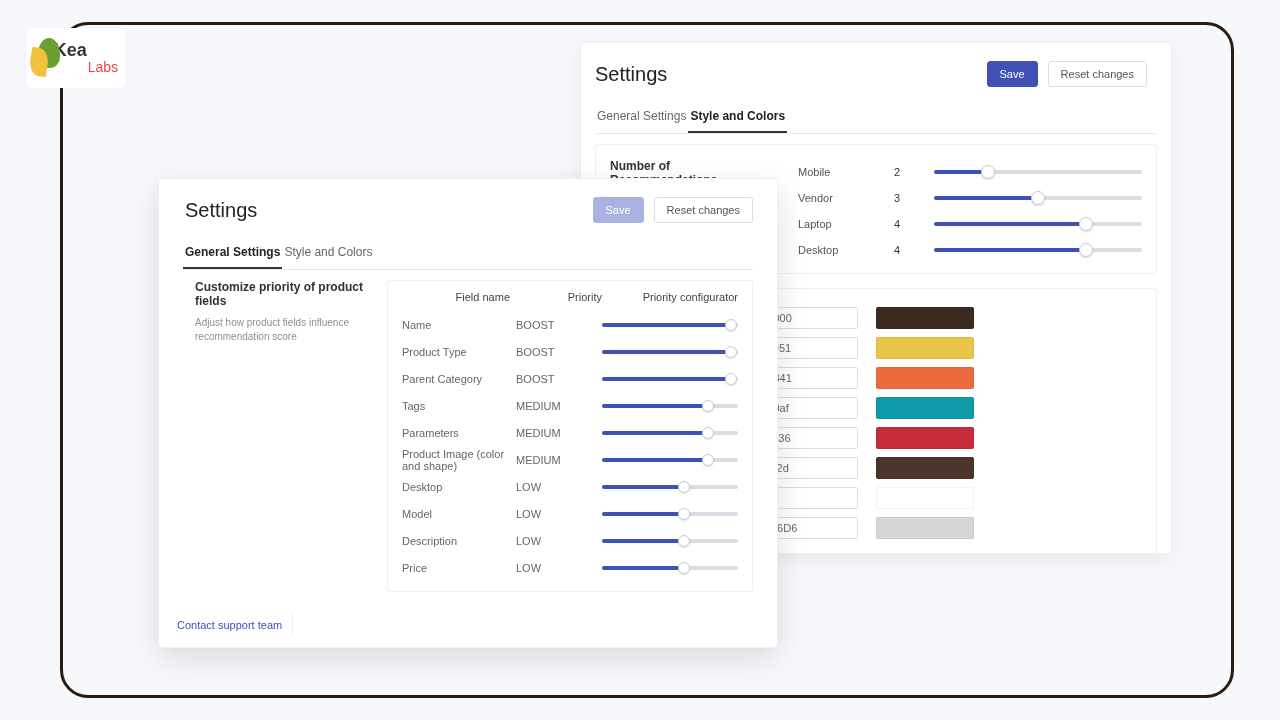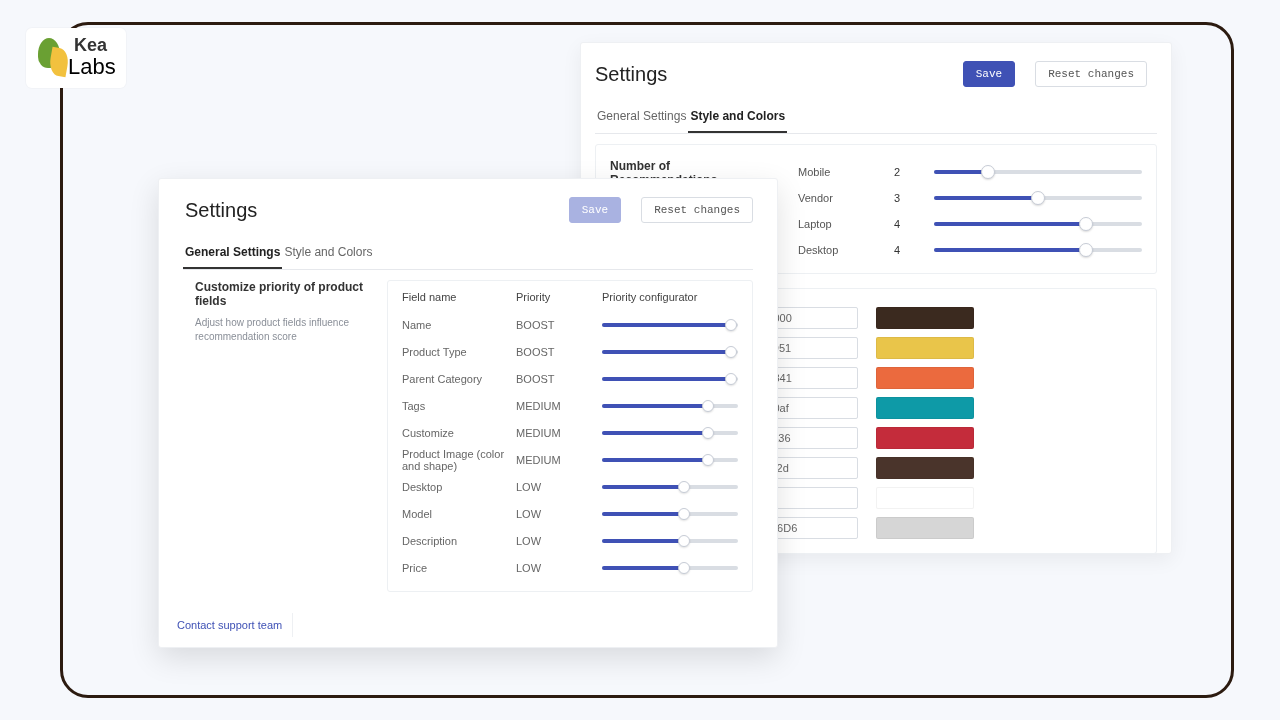--- a/index.html
+++ b/index.html
@@ -3,29 +3,29 @@
 <meta charset="utf-8">
 <style>
   * { box-sizing: border-box; margin: 0; padding: 0; }
   body { font-family: -apple-system, Segoe UI, Helvetica, Arial, sans-serif; background: #f6f8fc; width:1280px; height:720px; overflow:hidden; }
 
   .logo { position:absolute; top:28px; left:26px; width:100px; height:60px; background:#fff; border-radius:6px; padding:6px 8px; display:flex; align-items:center; z-index:50; box-shadow:0 0 0 1px rgba(0,0,0,0.02);}
   .logo-icon { position:relative; width:34px; height:40px;}
   .parrot-body { position:absolute; left:4px; top:0; width:22px; height:30px; background:#6aa033; border-radius:55% 55% 50% 50% / 60% 60% 40% 40%; }
   .parrot-leaf { position:absolute; right:0; top:10px; width:18px; height:28px; background:#f2c13e; border-radius:0 60% 0 60% / 0 60% 0 60%; transform:rotate(10deg);}
   .logo-text { margin-left:6px; font-size:18px; font-weight:600; color:#333; line-height:1; }
-  .logo-sub { font-size:22px; font-weight:400; color:#000000; }
+  .logo-sub { font-size:14px; font-weight:400; color:#ef4444;padding-left:40px; }
 
   .frame { position:absolute; top:22px; left:60px; right:46px; bottom:22px; border:3px solid #2c1b10; border-radius:28px; }
 
   
   .panel-back { position:absolute; top:42px; left:580px; width:592px; height:512px; background:#fff; border:1px solid #eef0f3; border-radius:3px; box-shadow:0 6px 20px rgba(0,0,0,0.06); }
   .panel-back .hdr { padding:18px 24px 0 14px; display:flex; align-items:center; justify-content:space-between;}
   .title { font-size:20px; font-weight:400; color:#222;}
-  .btnrow { display:flex; gap:20px;font-family:Liberation Mono, monospace;}
+  .btnrow { display:flex; gap:10px;}
   .btn { font-size:11px; padding:6px 12px; border-radius:3px; border:1px solid #d9dde3; background:#fff; color:#555; }
   .btn.primary { background:#3f51b5; border-color:#3f51b5; color:#fff;}
   .btn.disabled { background:#a9b2e1; border-color:#a9b2e1; color:#fff;}
   .tabs { margin:14px 14px 0; border-bottom:1px solid #e6e8ec; display:flex; font-size:12px; }
   .tab { padding:8px 2px 8px; color:#666; border-bottom:2px solid transparent;}
   .tab.active { color:#222; font-weight:600; border-bottom-color:#333;}
 
   .section { margin:10px 14px; border:1px solid #edf0f3; border-radius:3px; padding:14px 14px 10px; display:flex; gap:18px; }
   .sec-left { width:170px; font-size:10px; color:#888; }
   .sec-left .h { font-size:12px; color:#333; font-weight:600; margin-bottom:6px; }
@@ -45,21 +45,21 @@
   
   .panel-front { position:absolute; top:178px; left:158px; width:620px; height:470px; background:#fff; border:1px solid #eef0f3; border-radius:3px; box-shadow:0 10px 30px rgba(0,0,0,0.12); z-index:10; }
   .panel-front .hdr { padding:18px 24px 0 26px; display:flex; align-items:center; justify-content:space-between;}
   .panel-front .tabs { margin:14px 24px 0; }
   .front-body { display:flex; padding:10px 24px 0 36px; gap:12px;}
   .front-left { width:180px; }
   .front-left .h { font-size:12px; color:#333; font-weight:600; margin-bottom:8px;}
   .front-left .sub { font-size:10px; color:#8a8f98; line-height:1.4;}
   .front-table { flex:1; border:1px solid #edf0f3; border-radius:3px; padding:10px 14px;}
   .ft-head, .ft-row { display:flex; align-items:center; font-size:11px; }
-  .ft-head { color:#444; font-weight:500; padding-bottom:8px;}
+  .ft-head { color:#444; font-weight:500; padding-bottom:8px;text-align:right;}
   .ft-row { color:#666; min-height:27px;}
   .col-name { width:114px; padding-right:6px;}
   .col-pri  { width:86px; }
   .col-conf { flex:1; }
   .mini-slider { position:relative; height:4px; background:#d9dde3; border-radius:3px; }
   .mini-slider .fill { position:absolute; left:0; top:0; bottom:0; background:#3f51b5; border-radius:3px;}
   .mini-slider .knob { position:absolute; top:50%; width:12px; height:12px; background:#fff; border:1px solid #c7ccd6; border-radius:50%; transform:translate(-50%,-50%); box-shadow:0 1px 2px rgba(0,0,0,0.12);}
 
   .footer-link { position:absolute; left:8px; bottom:10px; font-size:11px; color:#3f51b5; padding:6px 10px; border-right:1px solid #eef0f3;}
 </style>
@@ -239,21 +239,21 @@
       <div class="col-name">Tags</div>
       <div class="col-pri">MEDIUM</div>
       <div class="col-conf">
         <div class="mini-slider">
           <div class="fill" style="width:78%"></div>
           <div class="knob" style="left:78%"></div>
         </div>
       </div>
     </div>
           <div class="ft-row">
-      <div class="col-name">Customize</div>
+      <div class="col-name">Parameters</div>
       <div class="col-pri">MEDIUM</div>
       <div class="col-conf">
         <div class="mini-slider">
           <div class="fill" style="width:78%"></div>
           <div class="knob" style="left:78%"></div>
         </div>
       </div>
     </div>
           <div class="ft-row">
       <div class="col-name">Product Image (color and shape)</div>

